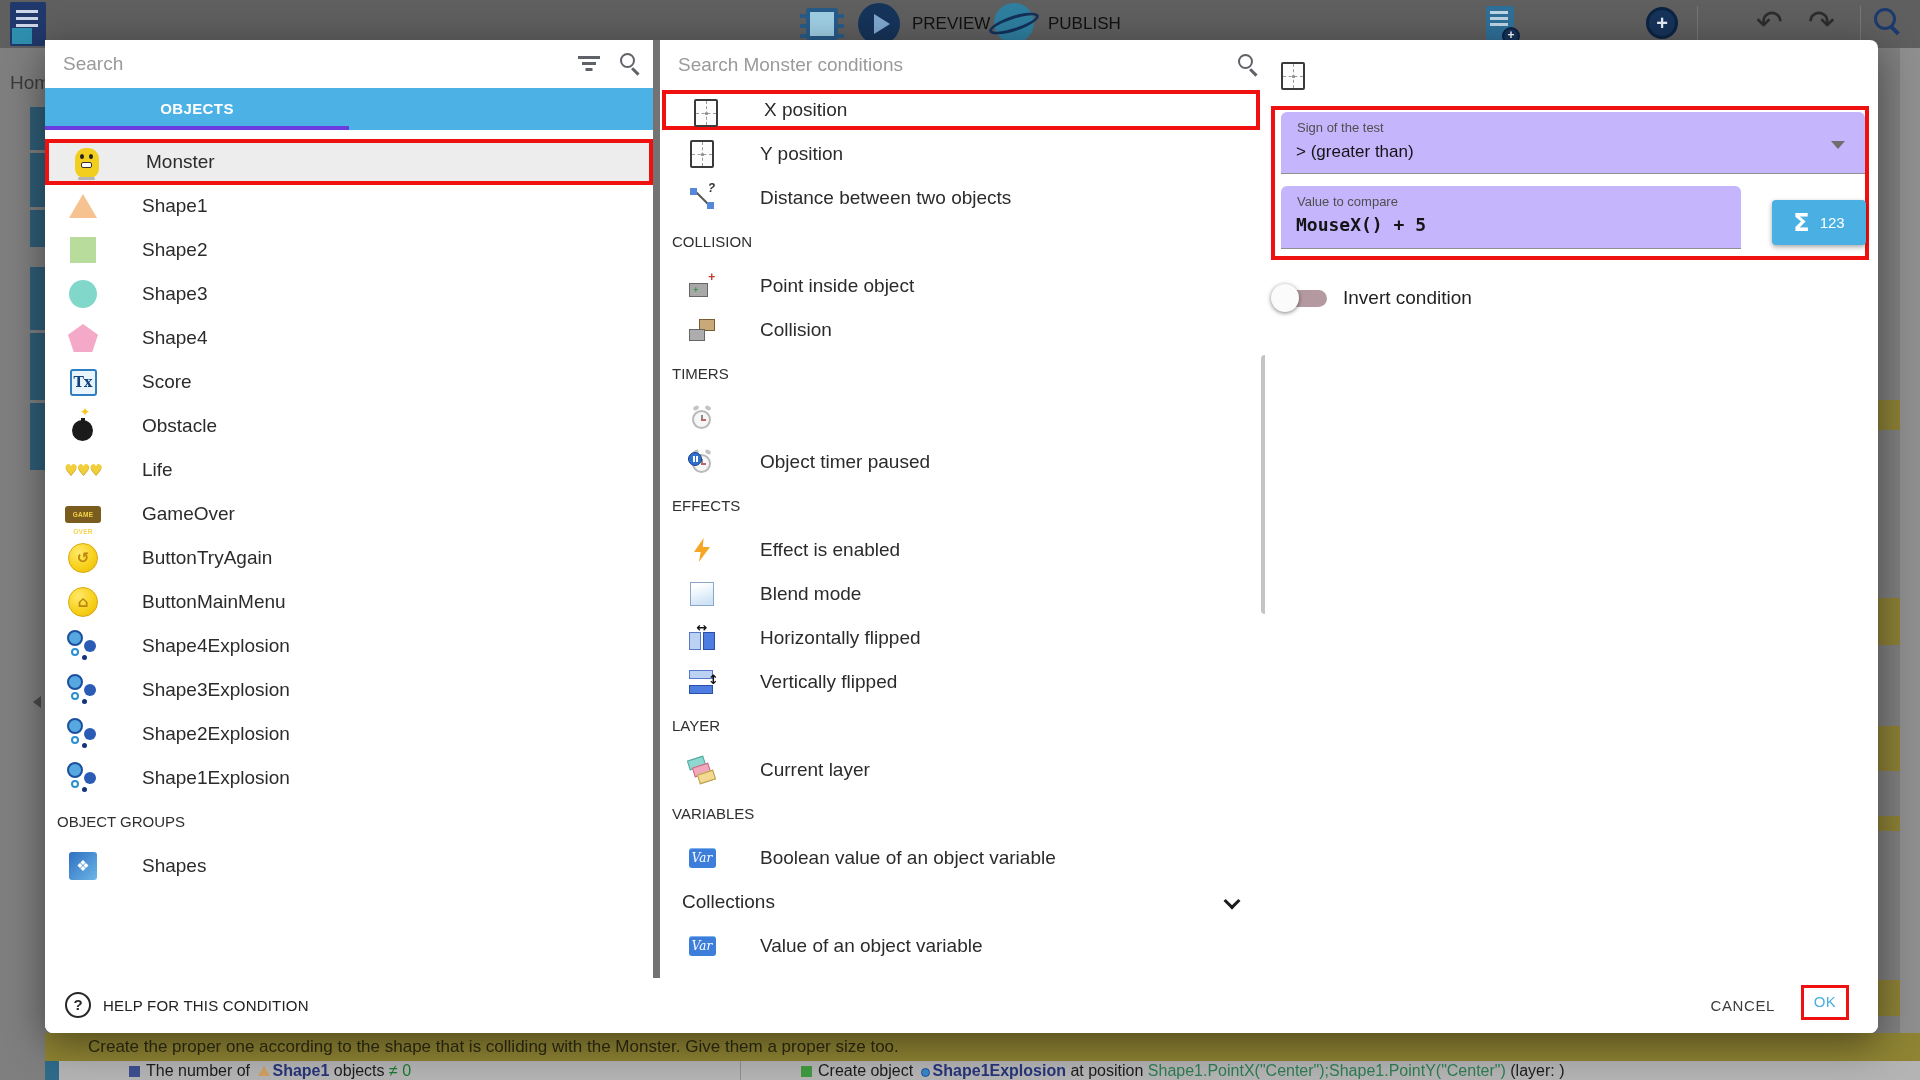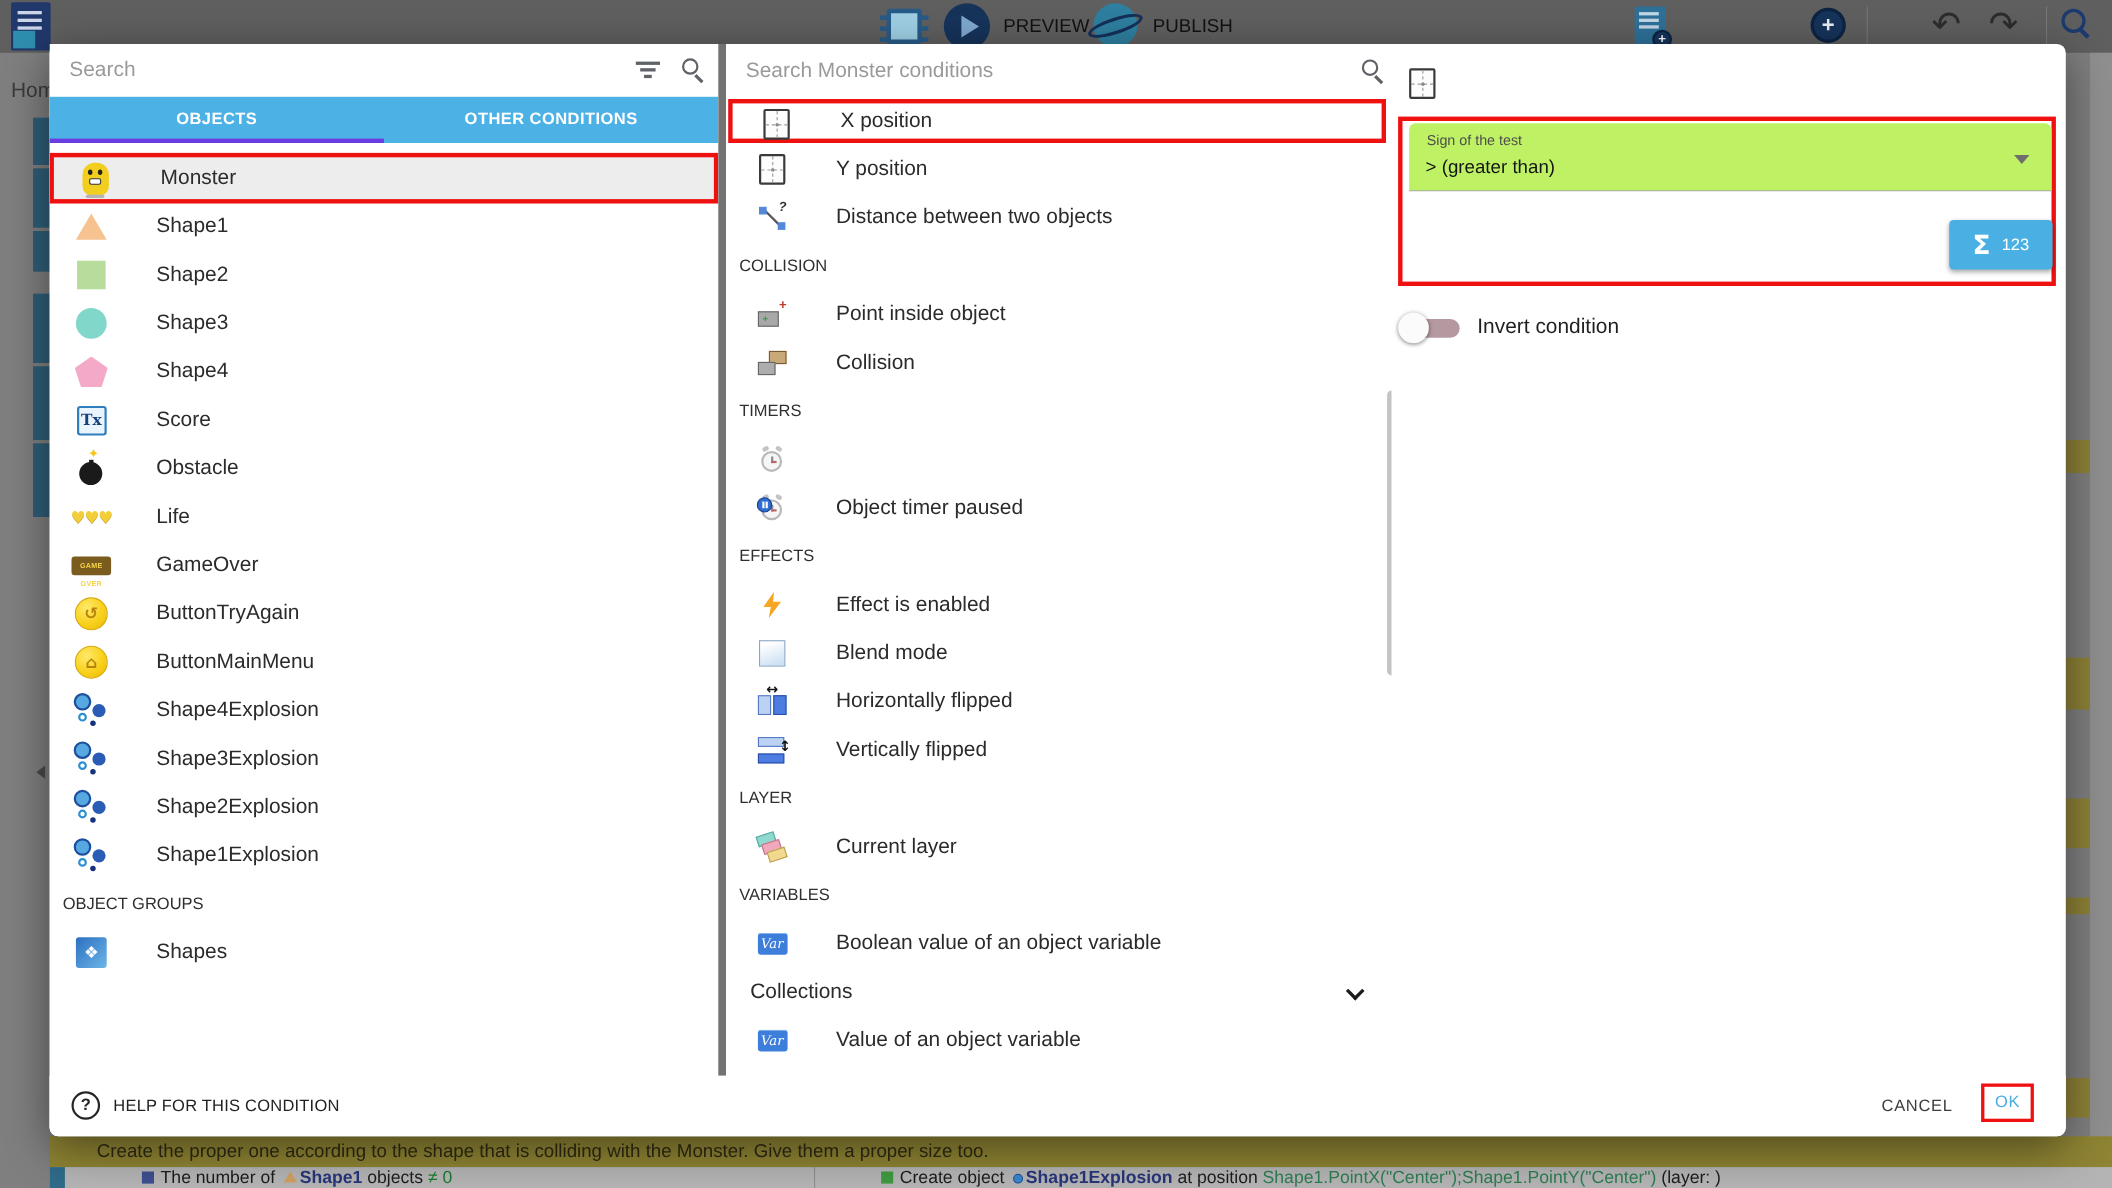--- a/index.html
+++ b/index.html
@@ -78,21 +78,21 @@
   .mrow.sel .lbl{line-height:32px;left:98px}
   .mrow.sel .iconbox{top:-3px;left:20px}
   .mrow .chev{position:absolute;left:566px;top:15px;width:12px;height:12px;border-right:3px solid #1c1c1c;border-bottom:3px solid #1c1c1c;transform:rotate(45deg)}
   .mrow .lbl.collect{left:22px}
   #mid-scroll{position:absolute;left:601px;top:315px;width:8px;height:259px;background:#c4c4c4;border-radius:4px}
 
   
   #rp-title{position:absolute;left:56px;top:22px;font-size:20px;color:#333;line-height:30px}
   #rp-titleicon{position:absolute;left:16px;top:22px}
   #rp-redbox{position:absolute;left:6px;top:66px;width:598px;height:154px;border:4px solid #ef1010}
-  .field{position:absolute;background:#bef264;border-radius:6px 6px 0 0;border-bottom:1px solid #8f8f8f}
+  .field{position:absolute;background:#c4b5fd;border-radius:6px 6px 0 0;border-bottom:1px solid #8f8f8f}
   #sign-field{left:16px;top:72px;width:584px;height:62px}
   #value-field{left:16px;top:146px;width:460px;height:63px}
   .field .flabel{position:absolute;left:16px;top:8px;font-size:13px;color:#4f4f4f}
   .field .fvalue{position:absolute;left:15px;top:30px;font-size:17px;color:#141414}
   #value-field .fvalue{font-family:"DejaVu Sans Mono",monospace;font-weight:bold;font-size:18px;top:28px}
   #dd-arrow{position:absolute;right:20px;top:29px;width:0;height:0;border-left:7px solid transparent;border-right:7px solid transparent;border-top:8px solid #6e6e6e}
   #sigma-btn{position:absolute;left:507px;top:160px;width:94px;height:45px;background:#4ab0e4;border-radius:4px;box-shadow:0 2px 5px rgba(0,0,0,.35);display:flex;align-items:center;justify-content:center;gap:10px;cursor:pointer}
   #sigma-btn .sg{color:#fff;font-size:24px;font-weight:bold;font-family:"DejaVu Sans",sans-serif}
   #sigma-btn .n123{color:#fff;font-size:15px}
   #toggle-track{position:absolute;left:16px;top:250px;width:46px;height:17px;border-radius:9px;background:#b49aa0}
@@ -269,21 +269,20 @@
           <i style="top:0;width:22px"></i>
           <i style="top:6px;width:14px"></i>
           <i style="top:12px;width:7px"></i>
         </span>
       <span class="s-icon" style="left:575px;top:13px">
           <i></i>
         </span>
     </div>
     <div class="abs" id="tabbar">
       <div class="tab" style="left:0">OBJECTS</div>
-      <div class="tab" style="left:304px">OTHER CONDITIONS</div>
     </div>
     <div class="abs" id="tab-underline"></div>
     <div id="objects-list">
         <div class="lrow sel" style="top:99px">
     <span class="iconbox">
             <span class="ic ic-monster">
               <i class="eye l"></i>
               <i class="eye r"></i>
               <i class="mouth"></i>
               <i class="base"></i>
@@ -560,20 +559,24 @@
   <div class="panel" id="panel-right">
     <span class="ic ic-pos" id="rp-titleicon">
         <span class="dot"></span>
       </span>
     <div id="rp-redbox"></div>
     <div class="field" id="sign-field">
       <div class="flabel">Sign of the test</div>
       <div class="fvalue">&gt; (greater than)</div>
       <div id="dd-arrow"></div>
     </div>
+    <div class="field" id="value-field">
+      <div class="flabel">Value to compare</div>
+      <div class="fvalue">MouseX() + 5</div>
+    </div>
     <div id="sigma-btn">
       <span class="sg">Σ</span>
       <span class="n123">123</span>
     </div>
     <div id="toggle-track"></div>
     <div id="toggle-knob"></div>
     <div id="invert-label">Invert condition</div>
   </div>
 
   <div id="footer">

